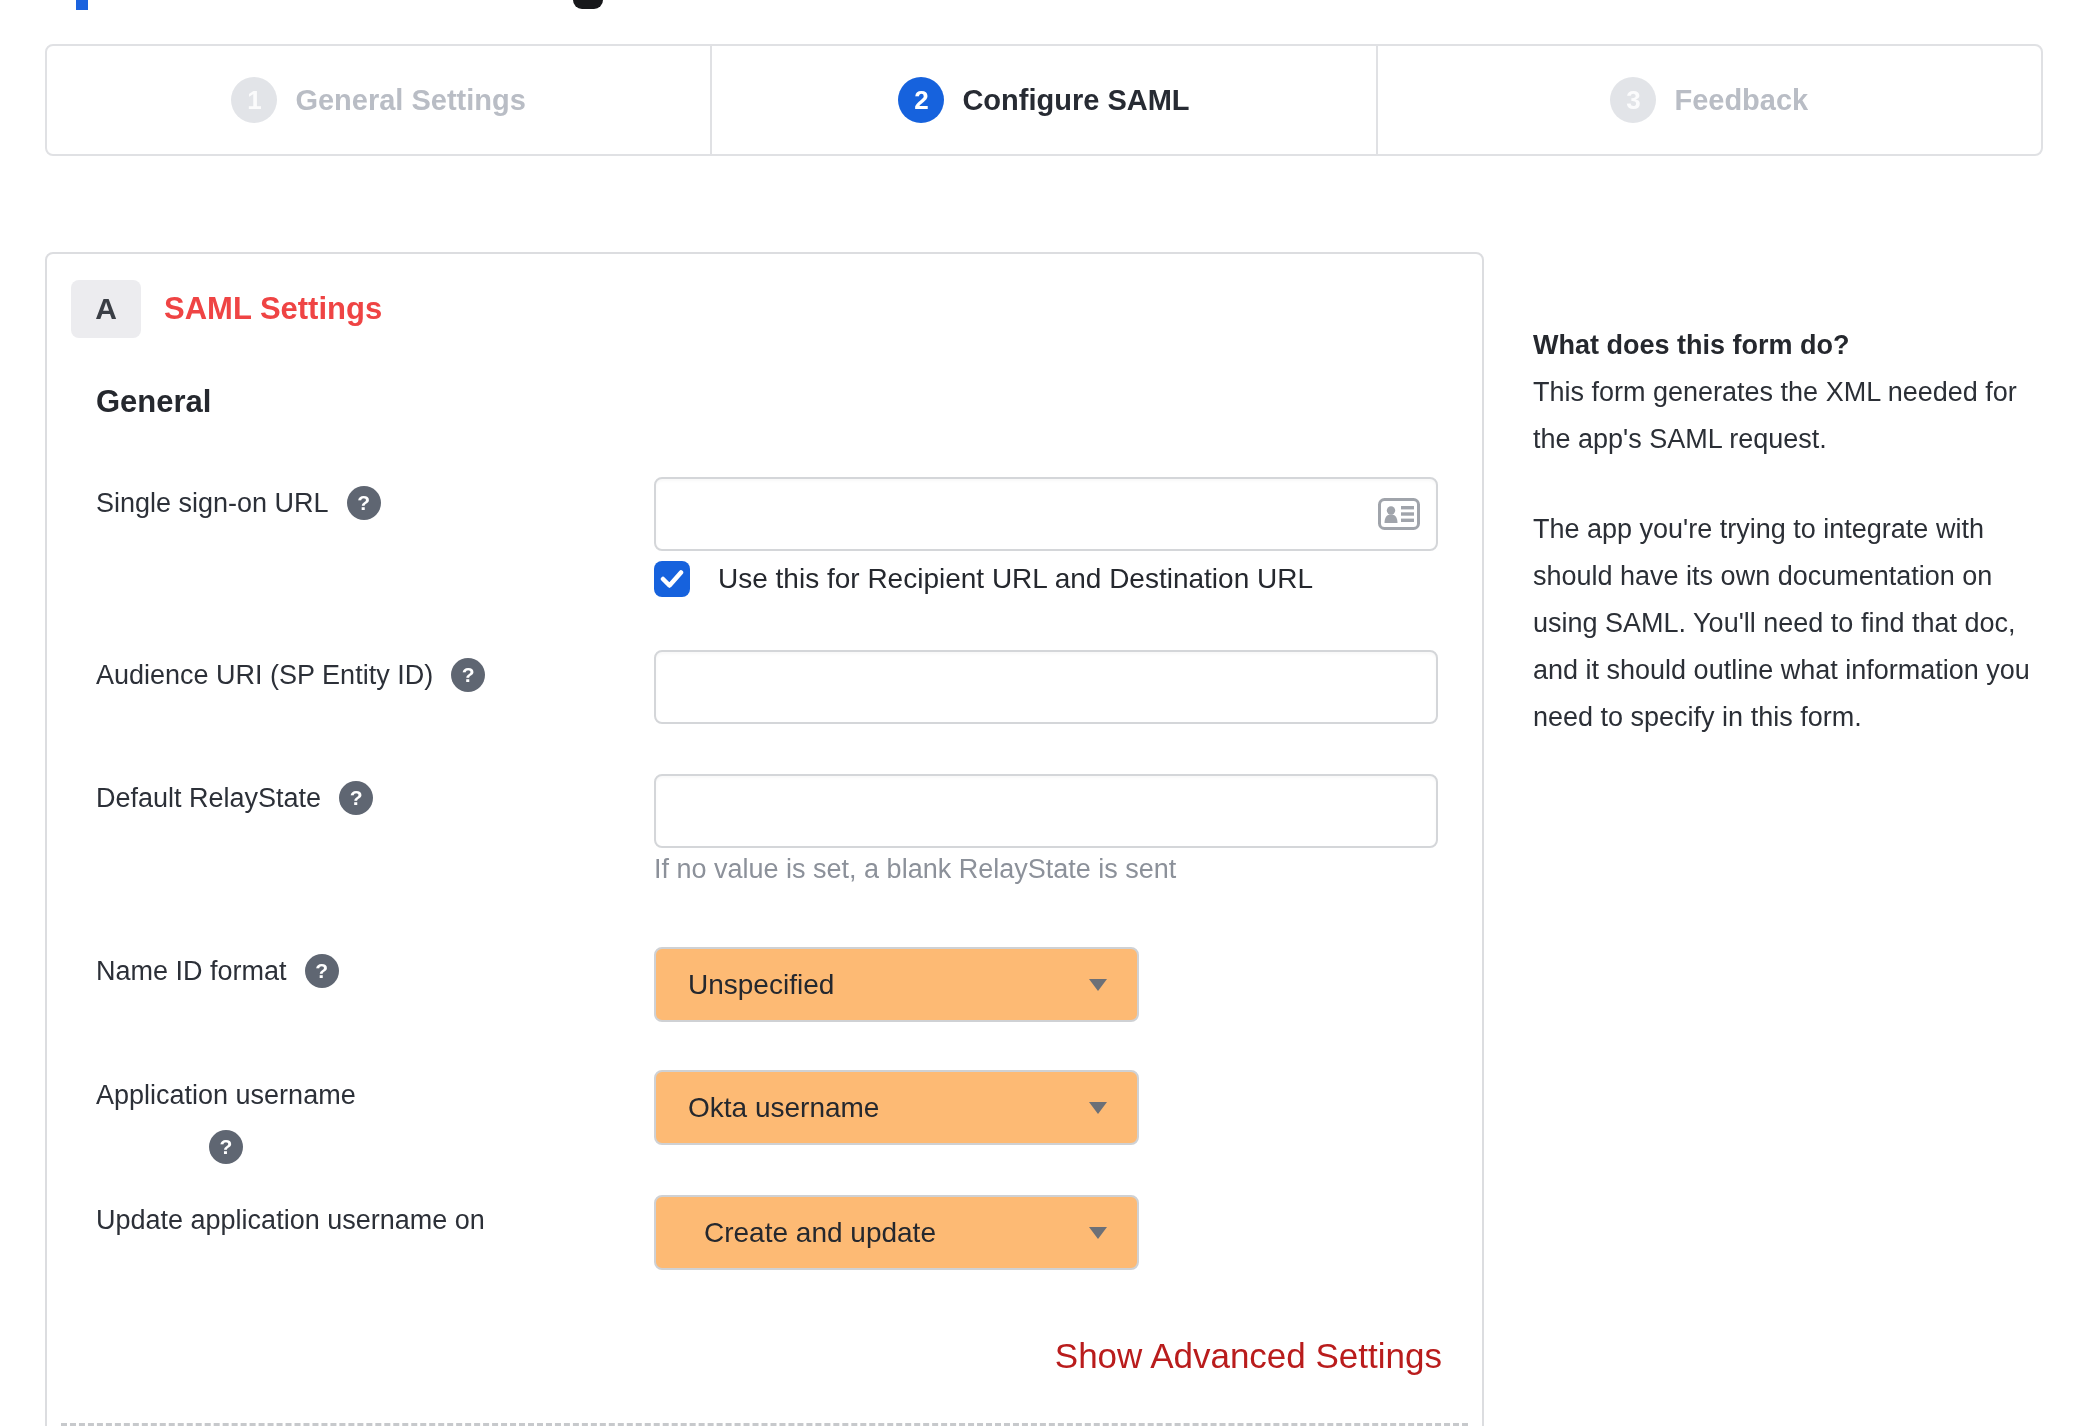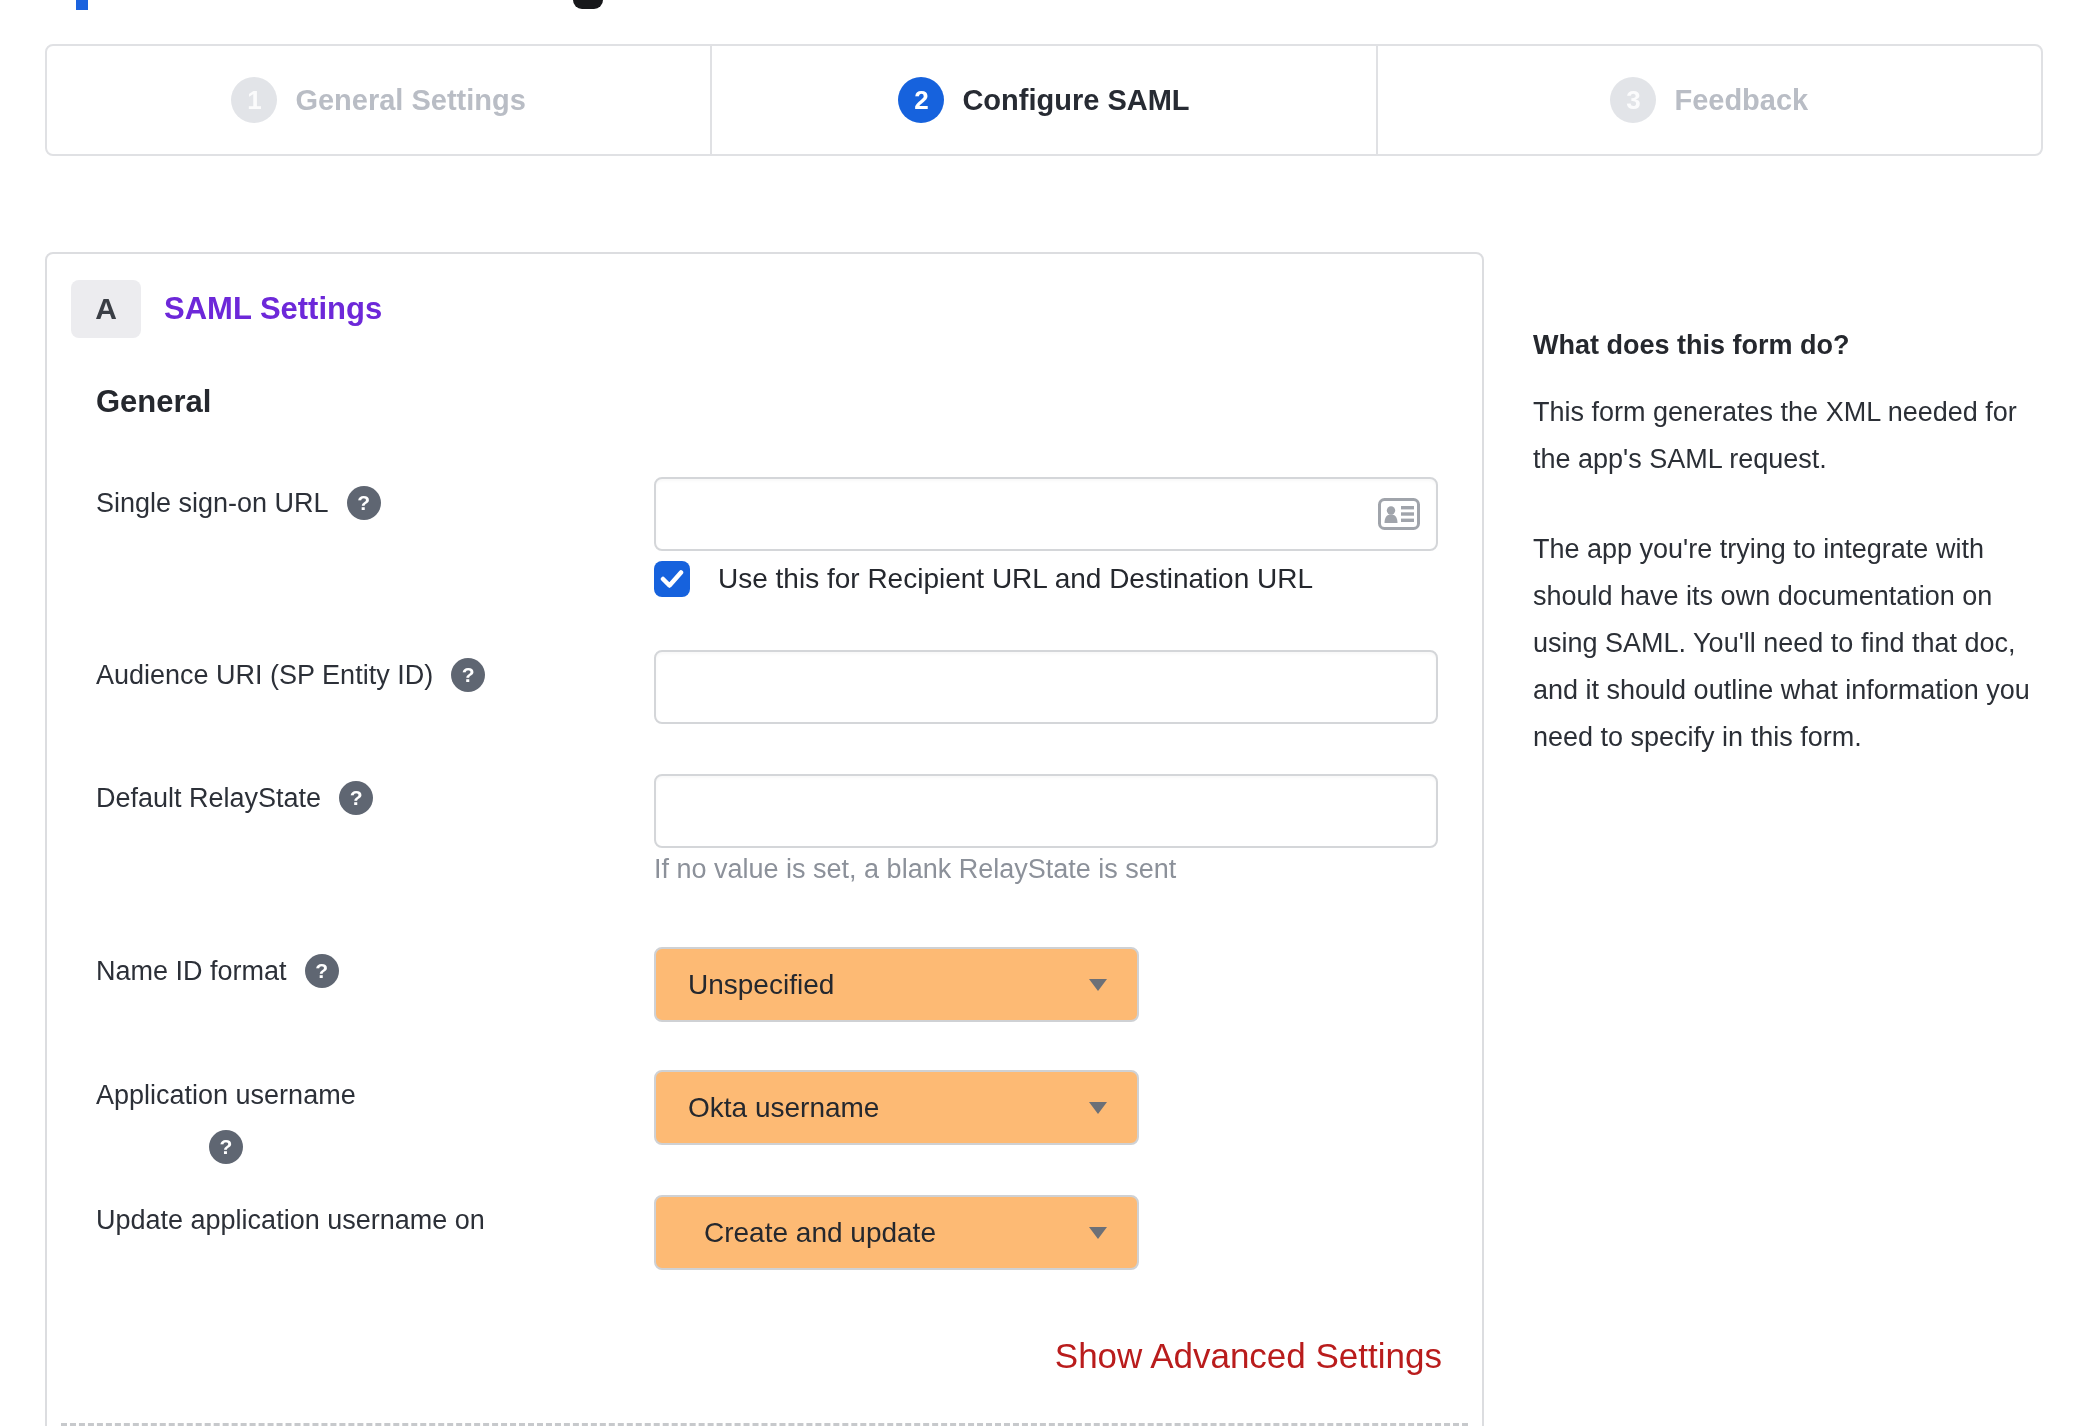--- a/index.html
+++ b/index.html
@@ -43,21 +43,21 @@
     position:absolute; left:14px; right:14px; top:1169px; height:0;
     border-top:3px dashed #c7c9cc;
   }
   .section-badge {
     position:absolute; left:24px; top:26px; width:70px; height:58px;
     background:#ececef; border-radius:8px;
     display:flex; align-items:center; justify-content:center;
     font-size:30px; font-weight:bold; color:#3a3e45;
   }
   .section-title {
-    position:absolute; left:117px; top:37px; font-size:31px; font-weight:bold; color:#6d28d9;
+    position:absolute; left:117px; top:37px; font-size:31px; font-weight:bold; color:#ef4444;
   }
   .group-heading {
     position:absolute; left:49px; top:130px; font-size:31px; font-weight:bold; color:#25282e;
   }
 
   .field-label {
     position:absolute; left:49px; display:flex; align-items:center; gap:18px;
     font-size:27px; color:#2c3038; line-height:34px;
   }
   .help-icon {
@@ -103,21 +103,21 @@
   }
 
   .advanced-link {
     position:absolute; right:40px; top:1082px; font-size:35px; color:#b91c1c;
     text-decoration:none; cursor:pointer;
   }
 
   
   .sidebar { position:absolute; left:1533px; top:322px; width:502px; }
   .sb-heading { font-size:27px; font-weight:bold; color:#25282e; line-height:47px; }
-  .sb-body { font-size:27px; color:#2b2f36; line-height:47px; margin-top:20px; }
+  .sb-body { font-size:27px; color:#2b2f36; line-height:47px; }
   .sb-section + .sb-section { margin-top:43px; }
 </style>
 </head>
 <body>
 
 <div class="frag-blue"></div>
 <div class="frag-dark"></div>
 
 <div class="stepper">
   <div class="step inactive">

